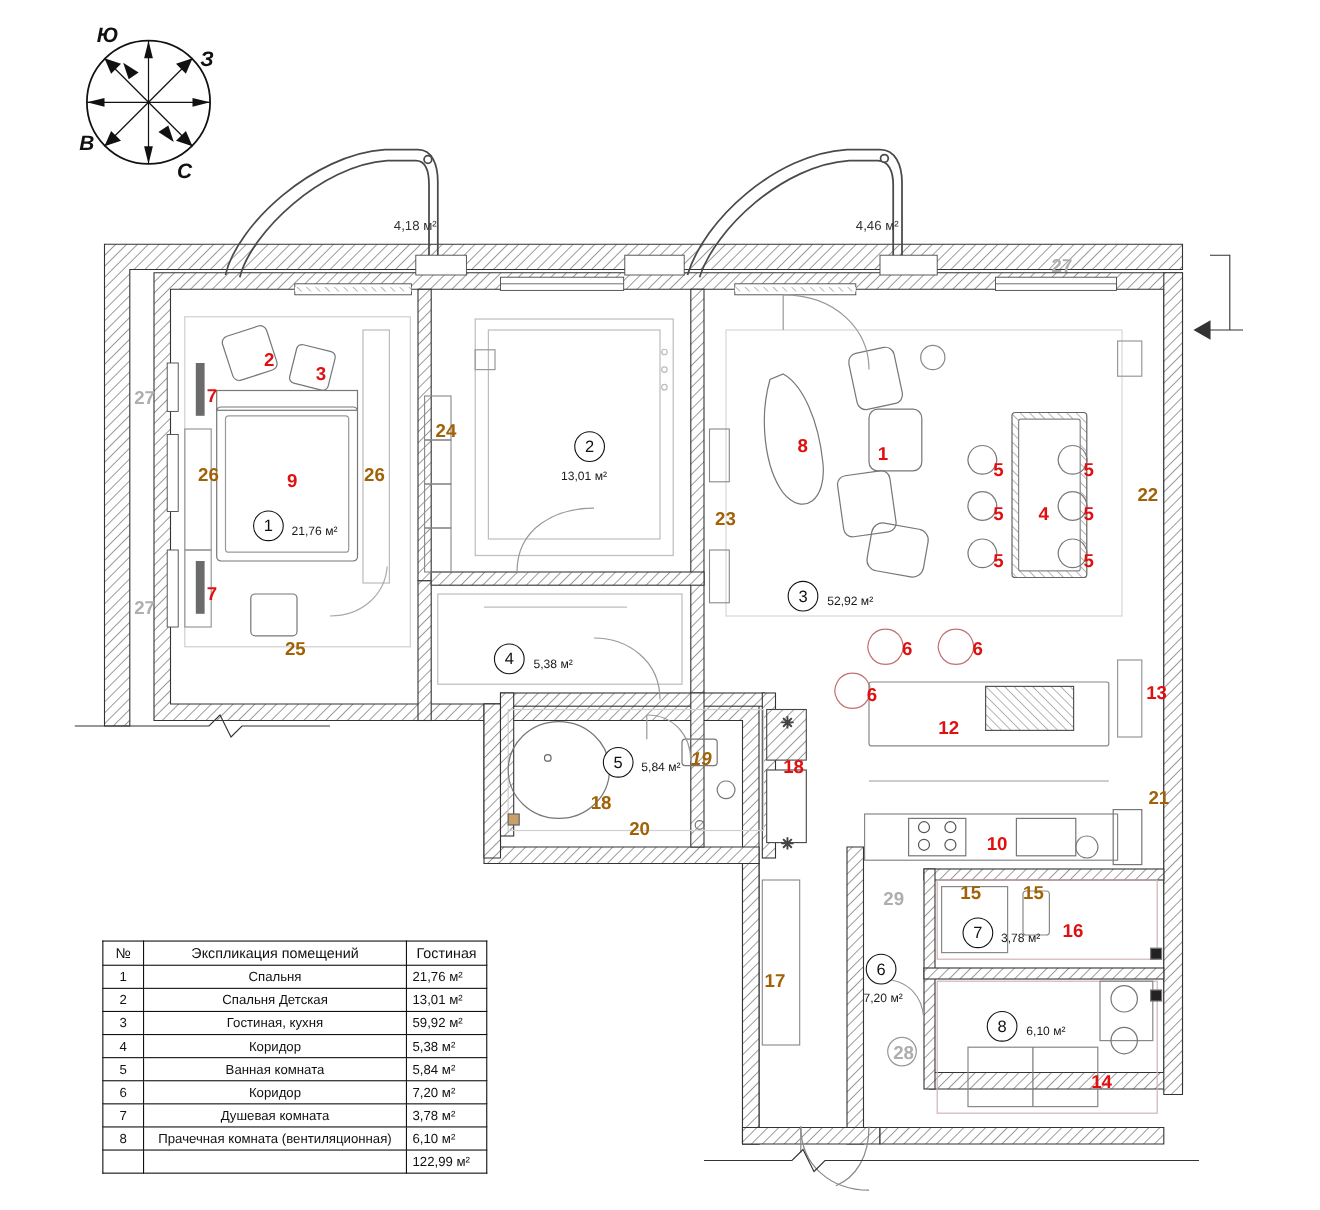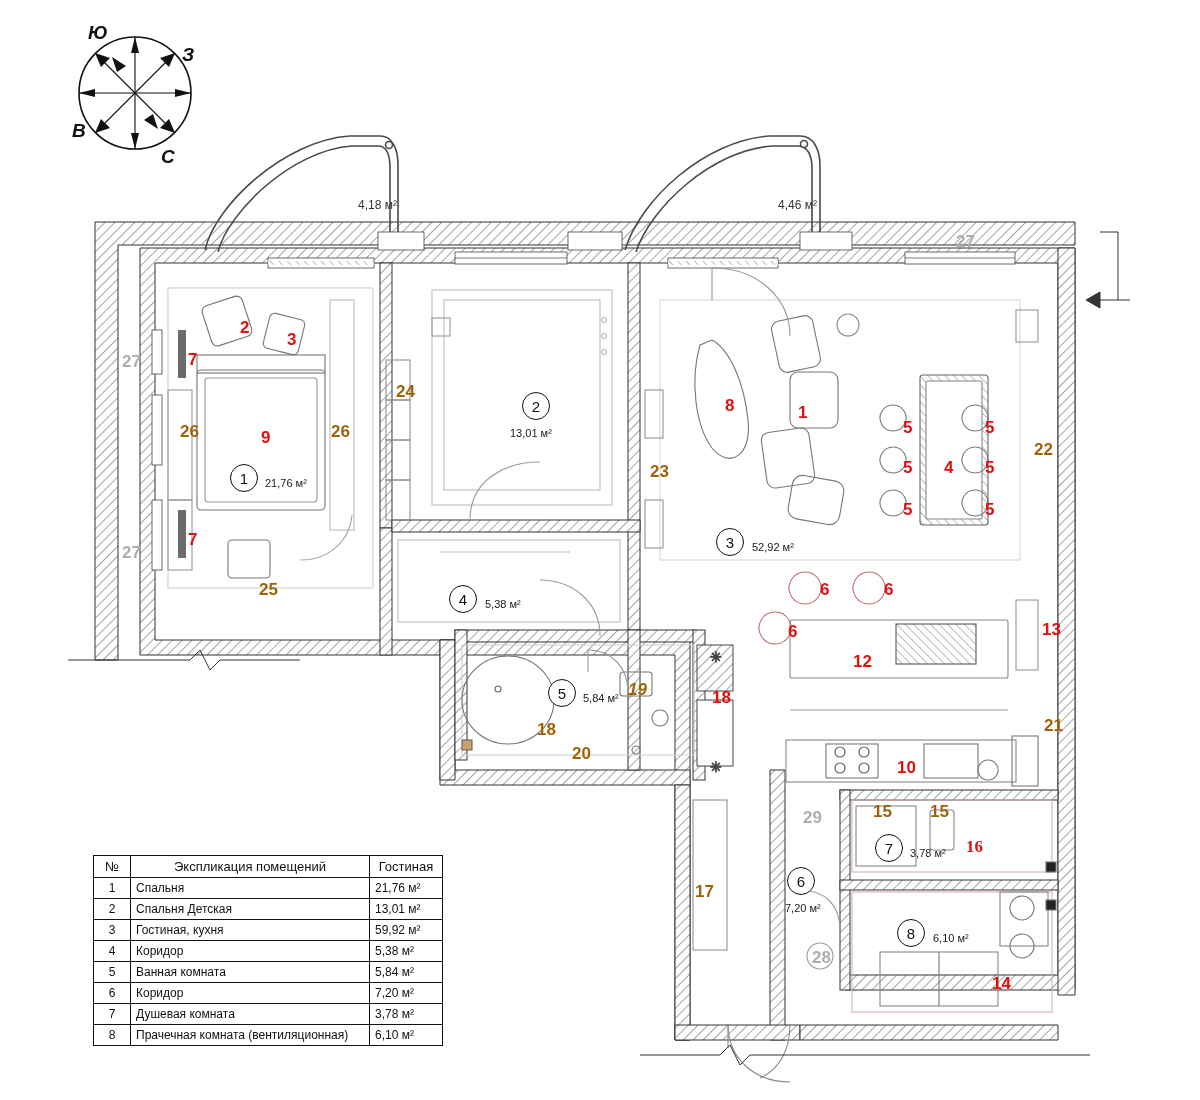--- a/index.html
+++ b/index.html
@@ -13,21 +13,21 @@
   .area-top{color:#333;font-size:12px;}
   .circnum{position:absolute;width:26px;height:26px;border:1.4px solid #111;border-radius:50%;
            display:flex;align-items:center;justify-content:center;font-size:15px;color:#111;background:#fff;}
   .compass-letter{position:absolute;font-style:italic;font-weight:bold;font-size:19px;color:#111;}
   
   #expl{position:absolute;left:93px;top:855px;border-collapse:collapse;background:#fff;}
   #expl td,#expl th{border:1px solid #111;font-size:12px;color:#111;padding:3px 5px;font-weight:normal;
       font-family:"Liberation Sans",sans-serif;}
   #expl th{font-size:13px;text-align:center;}
   #expl td.num{width:26px;text-align:center;}
-  #expl td.name{width:228px;}
+  #expl td.name{width:228px;text-align:center;}
   #expl td.ar{width:62px;}
   #expl tr.total td{border-top:1px solid #111;}
 </style>
 </head>
 <body>
 
 <svg id="plan" viewBox="0 0 1200 1100" xmlns="http://www.w3.org/2000/svg">
   <defs>
     <pattern id="hatch" width="7" height="7" patternTransform="rotate(45)" patternUnits="userSpaceOnUse">
       <rect width="7" height="7" fill="#ffffff"></rect>
@@ -301,21 +301,21 @@
 <div class="lbl red" style="left:903px;top:500px;">5</div>
 <div class="lbl red" style="left:985px;top:500px;">5</div>
 <div class="lbl red" style="left:820px;top:580px;">6</div>
 <div class="lbl red" style="left:884px;top:580px;">6</div>
 <div class="lbl red" style="left:788px;top:622px;">6</div>
 <div class="lbl red" style="left:853px;top:652px;">12</div>
 <div class="lbl red" style="left:1042px;top:620px;">13</div>
 <div class="lbl red" style="left:712px;top:688px;">18</div>
 <div class="lbl red" style="left:897px;top:758px;">10</div>
 <div class="lbl red" style="left:992px;top:974px;">14</div>
-<div class="lbl red" style="left:966px;top:837px;font-family:Liberation Serif, serif;">16</div>
+<div class="lbl red" style="left:966px;top:837px;">16</div>
 
 <div class="lbl blue" style="left:396px;top:382px;">24</div>
 <div class="lbl blue" style="left:180px;top:422px;">26</div>
 <div class="lbl blue" style="left:331px;top:422px;">26</div>
 <div class="lbl blue" style="left:650px;top:462px;">23</div>
 <div class="lbl blue" style="left:1034px;top:440px;">22</div>
 <div class="lbl blue" style="left:259px;top:580px;">25</div>
 <div class="lbl blue" style="left:628px;top:680px;font-style:italic;">19</div>
 <div class="lbl blue" style="left:537px;top:720px;">18</div>
 <div class="lbl blue" style="left:572px;top:744px;">20</div>
@@ -370,14 +370,19 @@
   <tr>
     <td class="num">7</td>
     <td class="name">Душевая комната</td>
     <td class="ar">3,78 м²</td>
   </tr>
   <tr>
     <td class="num">8</td>
     <td class="name">Прачечная комната (вентиляционная)</td>
     <td class="ar">6,10 м²</td>
   </tr>
+  <tr class="total">
+    <td class="num">&nbsp;</td>
+    <td class="name">&nbsp;</td>
+    <td class="ar">122,99 м²</td>
+  </tr>
 </tbody>
   </table>
 
 </body></html>

